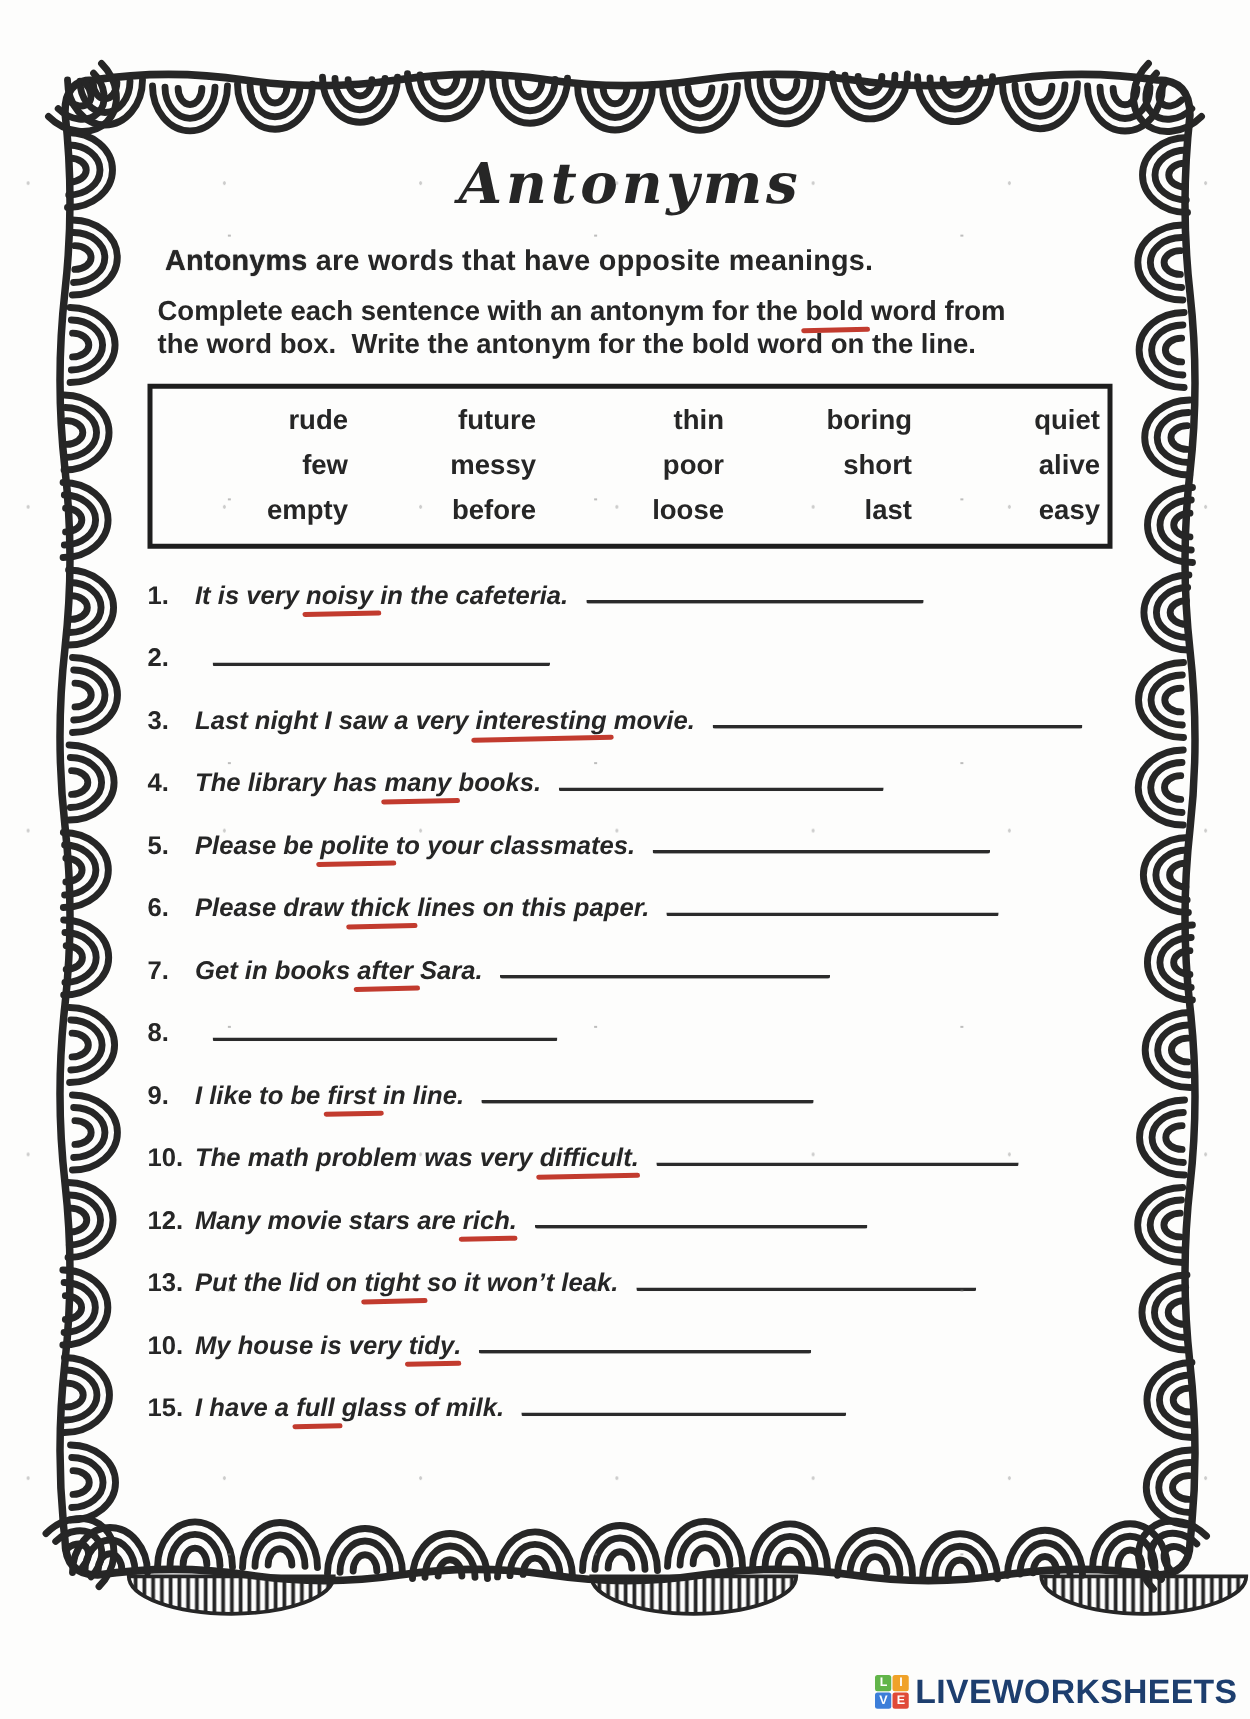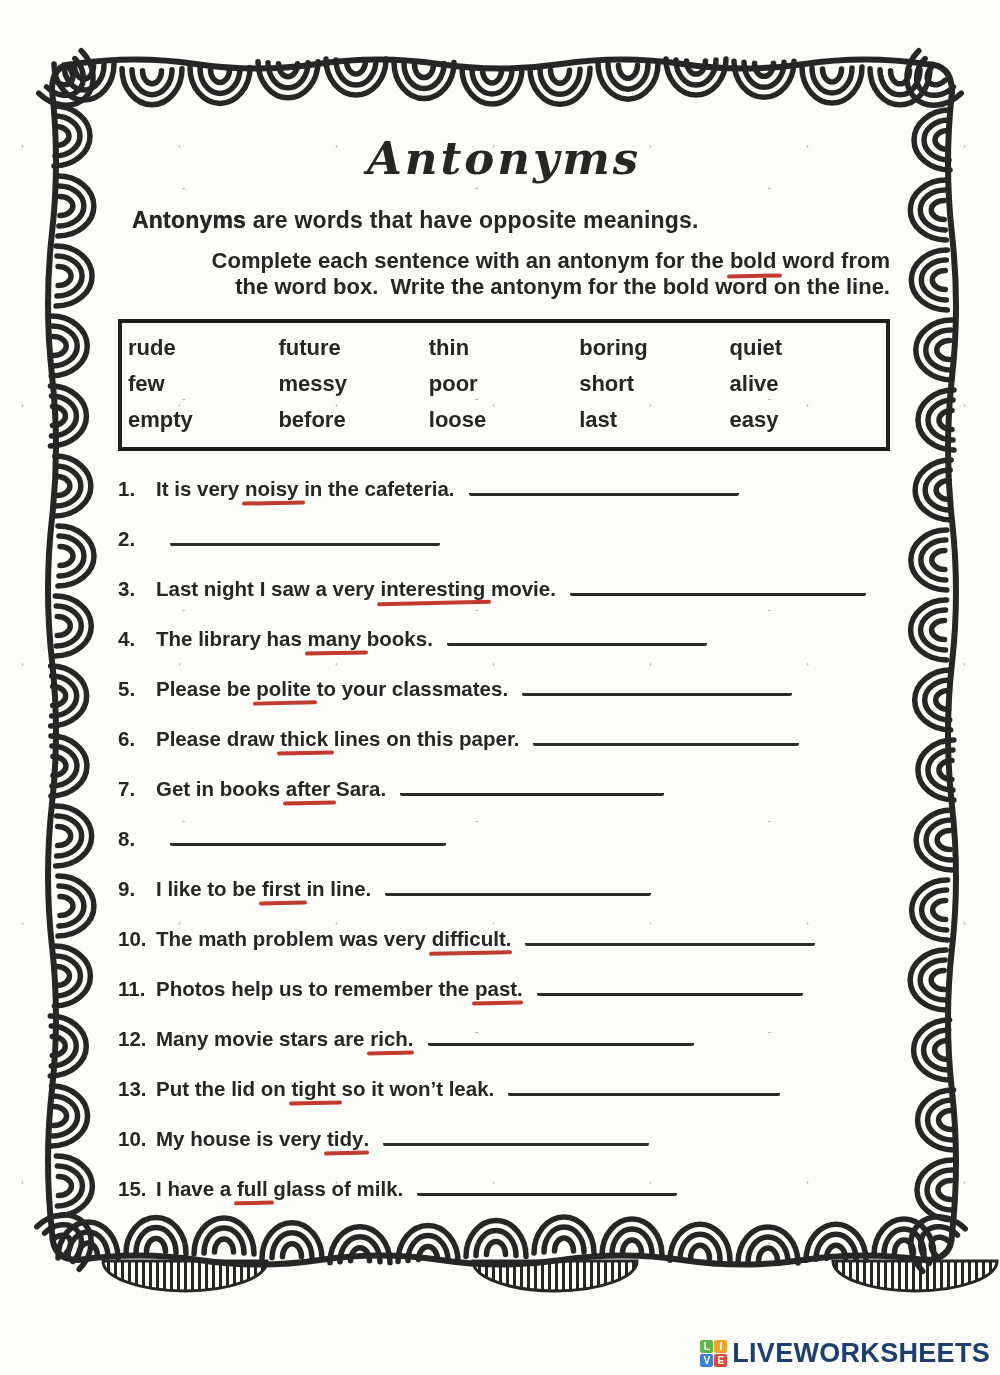--- a/index.html
+++ b/index.html
@@ -17,51 +17,50 @@
   .page::before{
     content:"";position:absolute;inset:0;pointer-events:none;z-index:4;
     background-image:
       radial-gradient(#7e7e7e 1px, transparent 1.5px),
       radial-gradient(#9a9a9a 0.8px, transparent 1.2px);
     background-size:293px 211px,157px 259px;
     background-position:37px 83px,101px 17px;
     opacity:.5;
   }
   #border-svg{position:absolute;inset:0;width:1000px;height:1375px;z-index:1;}
-  .content{position:absolute;left:118px;top:128px;width:772px;z-index:2;}
+  .content{position:absolute;left:118px;top:116px;width:772px;z-index:2;}
   .title{
     text-align:center;font-family:"DejaVu Serif",serif;font-style:italic;
     font-weight:bold;font-size:45px;letter-spacing:3px;margin:4px 0 22px;
   }
   .definition{
     font-size:23px;font-weight:bold;margin:0 0 14px 14px;letter-spacing:.2px;
   }
   .def-bold{text-shadow:0 0 .8px currentColor;}
   .instructions{
     font-size:22px;font-weight:bold;line-height:1.2;margin:0 0 18px 8px;
     white-space:pre-wrap;
-    text-align:right;
   }
   .target{position:relative;display:inline-block;}
   .target::after{
     content:"";position:absolute;left:-3px;right:-6px;bottom:-4px;height:4px;
     background:var(--red);border-radius:3px;transform:rotate(-1.2deg);
   }
   .word-box{
     border:4px solid #1e1e1e;padding:12px 6px 14px;margin:2px 0 26px;
     display:grid;grid-template-columns:repeat(5,1fr);row-gap:10px;
-    font-size:22px;font-weight:bold;text-align:left;
+    font-size:22px;font-weight:bold;text-align:right;
   }
   .sentences{margin-top:4px;}
   .sentence{
     display:flex;align-items:baseline;font-size:20.5px;font-weight:bold;
     margin-bottom:26px;white-space:nowrap;
   }
   .num{width:38px;flex:none;}
-  .stext{flex:none;}
+  .stext{flex:none;font-style:italic;}
   .blank{
     display:inline-block;height:6px;border-bottom:3px solid var(--line);
     margin-left:14px;flex:0 1 auto;border-radius:2px;
   }
   .footer{
     position:absolute;right:10px;bottom:6px;z-index:3;
     display:flex;align-items:center;gap:5px;
   }
   .logo{display:grid;grid-template-columns:13px 13px;grid-auto-rows:13px;gap:1px;}
   .logo-sq{
@@ -221,25 +220,20 @@
           <span class="num">9.</span>
           <span class="stext"><span>I like to be </span><span class="target">first</span><span> in line.</span></span>
           <span class="blank" style="width:266px"></span>
         </div>
       <div class="sentence">
           <span class="num">10.</span>
           <span class="stext"><span>The math problem was very </span><span class="target">difficult</span><span>.</span></span>
           <span class="blank" style="width:290px"></span>
         </div>
       <div class="sentence">
-          <span class="num">11.</span>
-          <span class="stext"><span>Photos help us to remember the </span><span class="target">past</span><span>.</span></span>
-          <span class="blank" style="width:266px"></span>
-        </div>
-      <div class="sentence">
           <span class="num">12.</span>
           <span class="stext"><span>Many movie stars are </span><span class="target">rich</span><span>.</span></span>
           <span class="blank" style="width:266px"></span>
         </div>
       <div class="sentence">
           <span class="num">13.</span>
           <span class="stext"><span>Put the lid on </span><span class="target">tight</span><span> so it won’t leak.</span></span>
           <span class="blank" style="width:272px"></span>
         </div>
       <div class="sentence">

